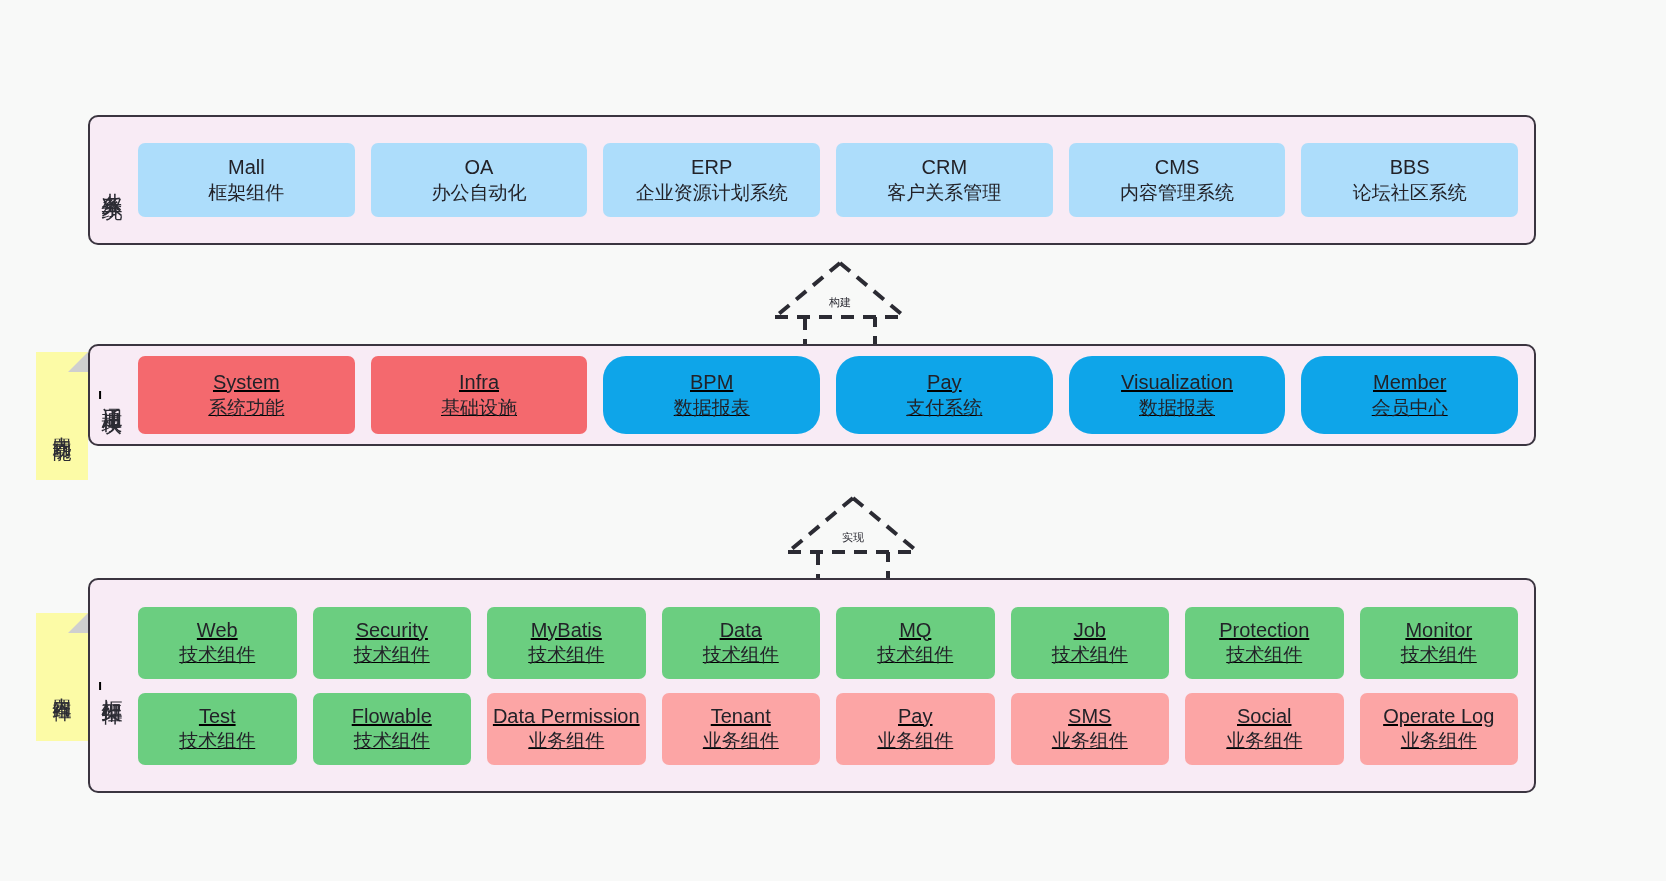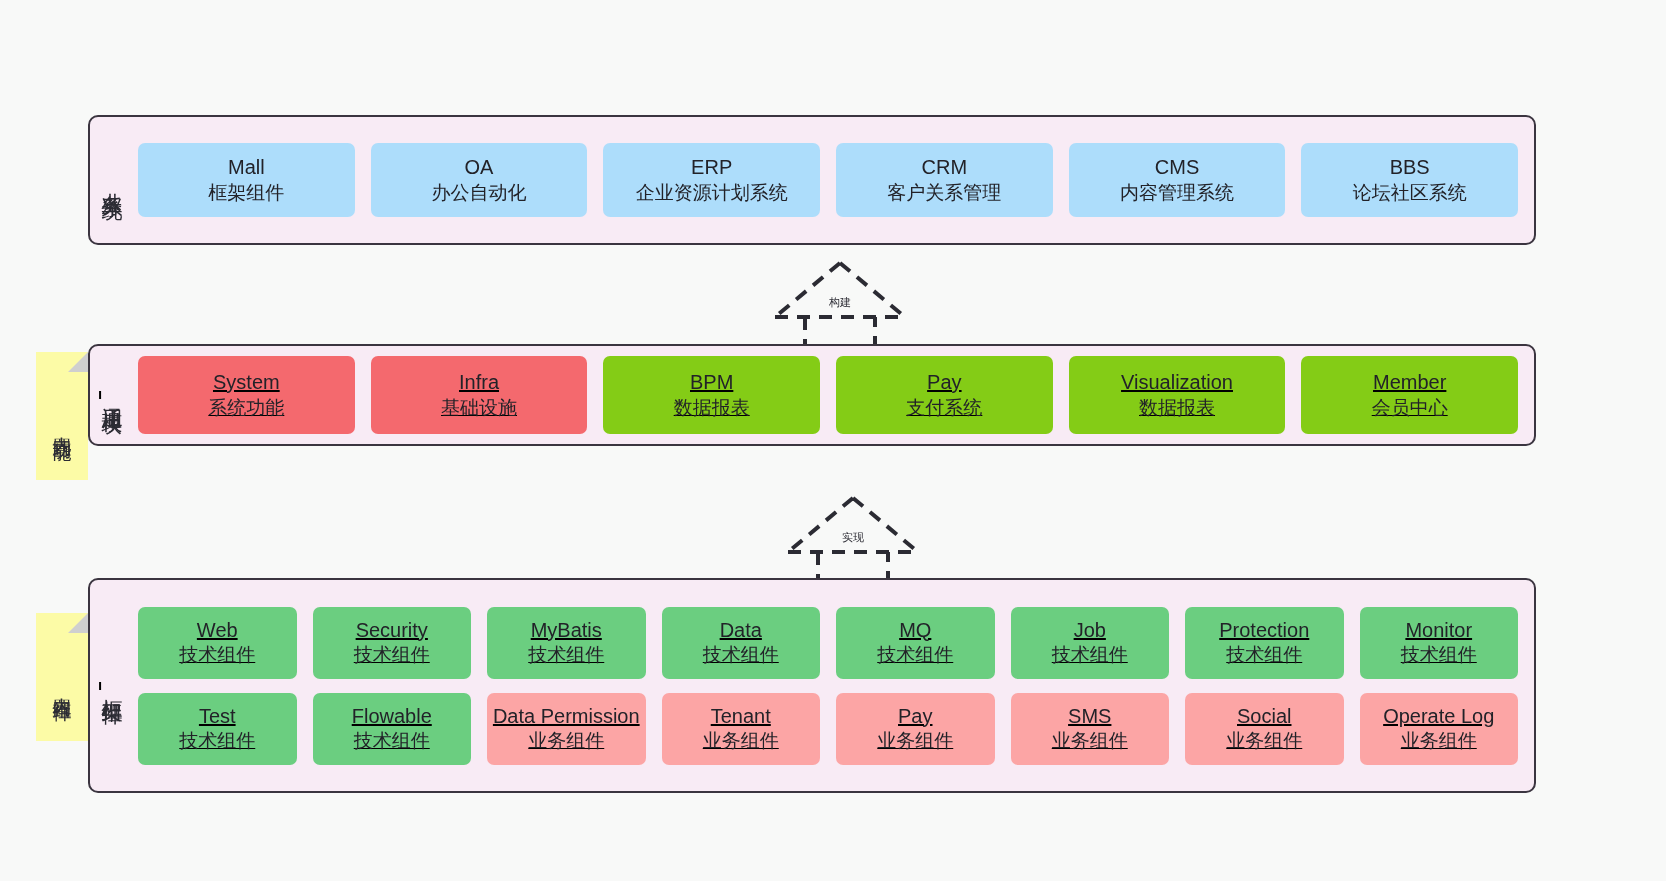--- a/index.html
+++ b/index.html
@@ -58,21 +58,21 @@
     text-align: center;
     line-height: 1.28;
     color: #222228;
     padding: 6px 4px;
     user-select: none;
   }
   .card .t1 { font-size: 20px; }
   .card .t2 { font-size: 19px; }
   .c-blue      { background: #ADDDFB; }
   .c-red       { background: #F4696E; }
-  .c-pink      { background: #84cc16; }
+  .c-pink      { background: #0ea5e9; border-radius: 23px; }
   .c-green     { background: #6BCE80; }
   .c-lgreen    { background: #fca5a5; }
 
   .layer-biz   .card { height: 74px; }
   .layer-mod   .card { height: 78px; }
   .layer-fw    .card { height: 72px; }
 
   
   .note {
     position: absolute;

